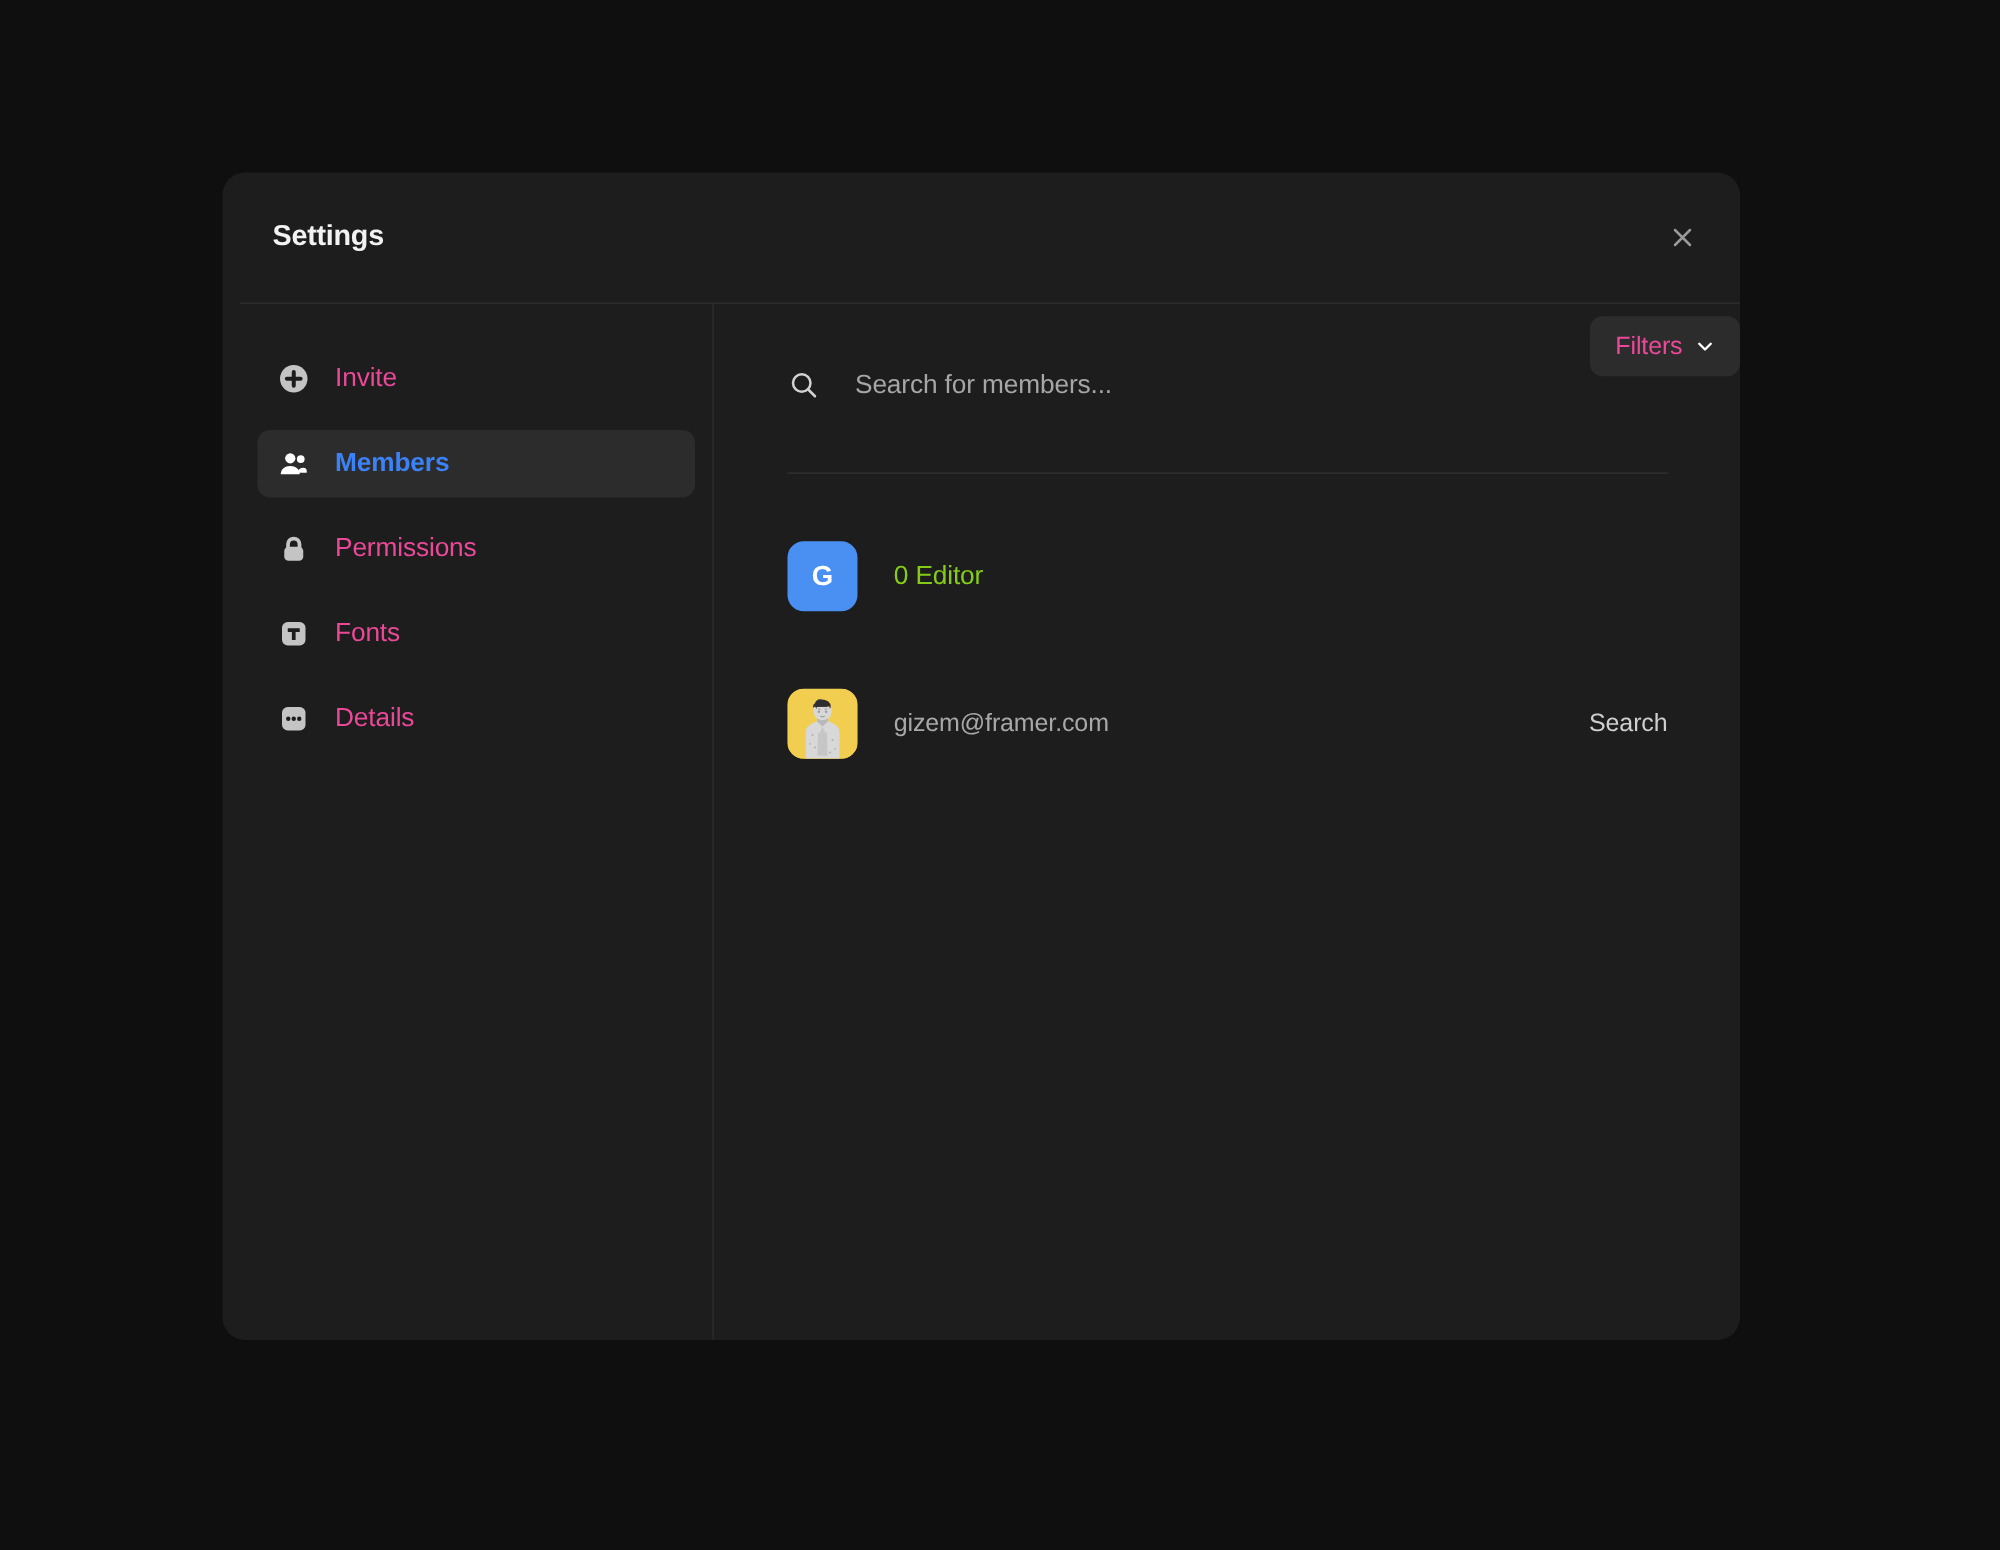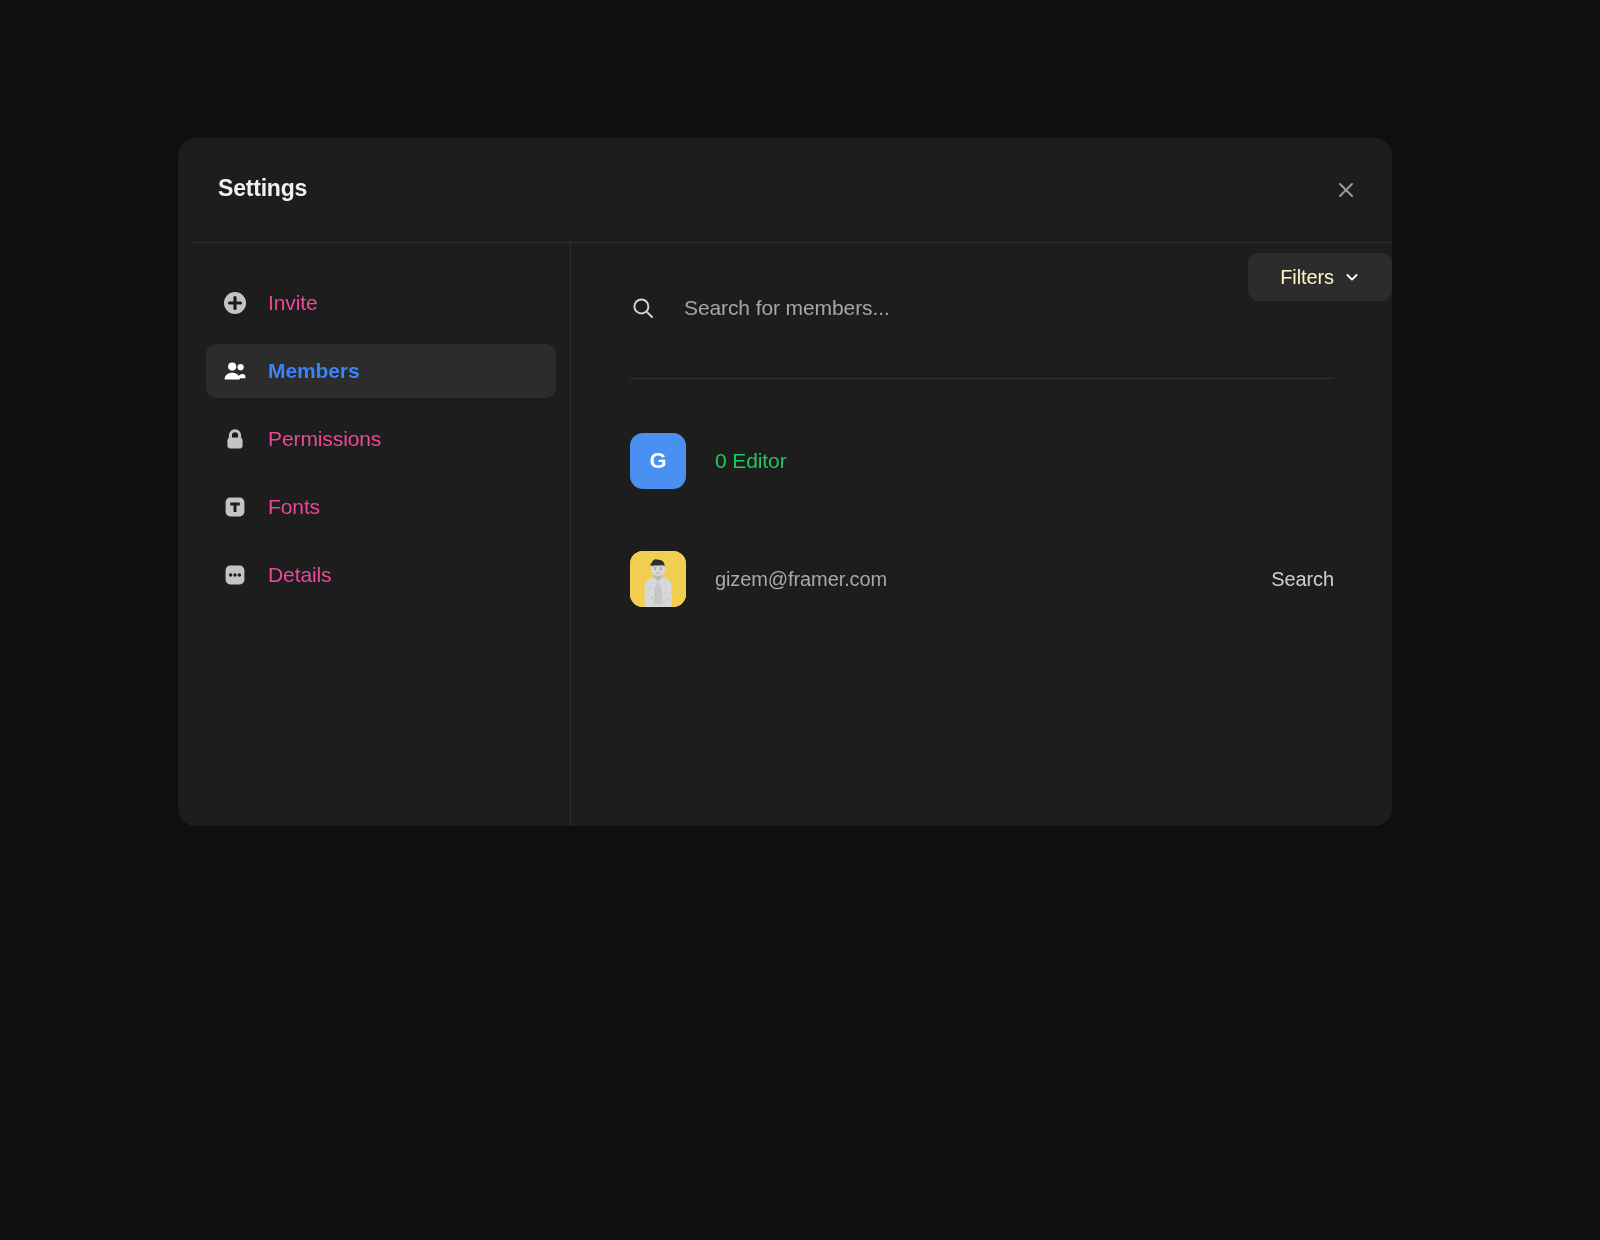--- a/index.html
+++ b/index.html
@@ -18,21 +18,21 @@
     height: 1240px;
     background: #0f0f0f;
   }
 
   
   .dialog {
     position: absolute;
     left: 178px;
     top: 138px;
     width: 1214px;
-    height: 688px;
+    height: 934px;
     background: #1d1d1d;
     border-radius: 18px;
     overflow: hidden;
   }
 
   
   .dialog-header {
     position: relative;
     height: 104px;
   }
@@ -164,28 +164,28 @@
     font-family: "Liberation Sans", sans-serif;
     letter-spacing: -0.1px;
   }
   .search-input::placeholder { color: #a6a6a6; }
 
   .filters-button {
     position: absolute;
     right: 0;
     top: 10px;
     height: 48px;
-    padding: 0 32px;
+    padding: 0 20px;
     display: flex;
     align-items: center;
     gap: 10px;
     background: #2c2c2c;
     border: none;
     border-radius: 10px;
-    color: #fef9c3;
+    color: #ec4899;
     font-size: 20px;
     font-family: "Liberation Sans", sans-serif;
     cursor: pointer;
     letter-spacing: -0.1px;
   }
   .chevron { display: block; }
 
   .search-divider {
     position: absolute;
     left: 60px;
@@ -229,21 +229,21 @@
 
   .member-text {
     margin-left: 29px;
     flex: 1;
     display: flex;
     flex-direction: column;
     justify-content: center;
   }
   .member-name {
     font-size: 21px;
-    color: #22c55e;
+    color: #84cc16;
     letter-spacing: -0.1px;
     line-height: 1.35;
   }
   .member-email {
     font-size: 20px;
     color: #a8a8a8;
     letter-spacing: -0.1px;
     line-height: 1.35;
   }
   .member-role {

